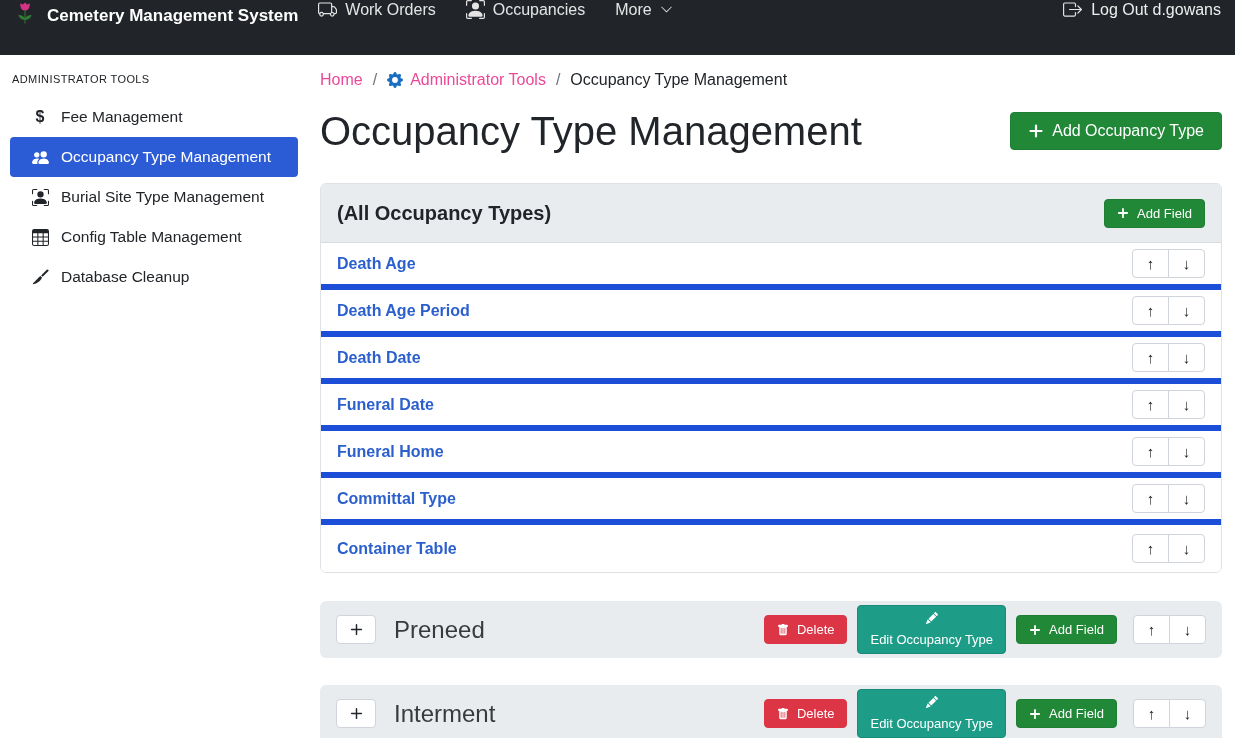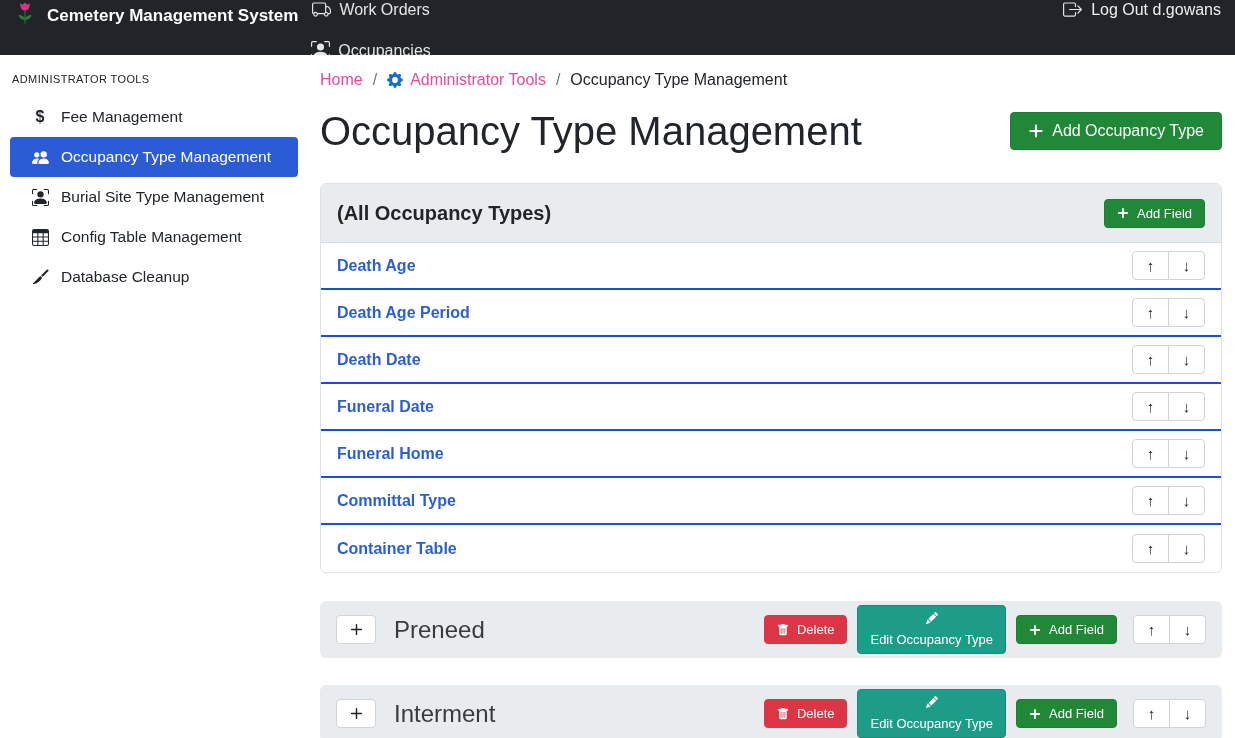--- a/index.html
+++ b/index.html
@@ -10,21 +10,21 @@
   }
   .screen { width:1235px; height:738px; overflow:hidden; background:#fff; position:relative; }
 
   
   .navbar {
     height:55px; background:#212529; display:flex; align-items:flex-start;
     padding:0 14px 0 12px; color:#fff;
   }
   .brand { display:flex; align-items:center; gap:9px; color:#fff; text-decoration:none;
     font-weight:700; font-size:17px; cursor:pointer; white-space:nowrap; }
-  .nav-items { display:flex; align-items:center; gap:22px; margin-left:13px;flex-direction:column; }
+  .nav-items { display:flex; align-items:center; gap:30px; margin-left:20px; }
   .nav-item { display:flex; align-items:center; gap:8px; color:rgba(255,255,255,.88);
     text-decoration:none; font-size:16px; cursor:pointer; white-space:nowrap; }
   .nav-ic { display:inline-flex; color:rgba(255,255,255,.88); }
   .nav-ic svg { width:19px; height:19px; }
   .chev svg { width:13px; height:13px; }
   .logout { margin-left:auto; display:flex; align-items:center; gap:9px;
     color:rgba(255,255,255,.92); text-decoration:none; font-size:16px; cursor:pointer; white-space:nowrap; }
 
   
   .layout { display:flex; height:683px; }
@@ -73,21 +73,21 @@
     font-size:15px; padding:0; cursor:pointer; font-family:inherit; }
   .btn-group .btn-outline:first-child { border-radius:4px 0 0 4px; }
   .btn-group .btn-outline:last-child { border-radius:0 4px 4px 0; margin-left:-1px; }
 
   
   .card { margin-top:28px; border:1px solid #dee2e6; border-radius:6px; overflow:hidden; background:#fff; }
   .card-header { height:59px; background:#e9ecef; border-bottom:1px solid #d8dbdf;
     display:flex; align-items:center; justify-content:space-between; padding:0 16px; }
   .card-title { font-size:20px; font-weight:600; color:#212529; }
   .field-row { height:47px; display:flex; align-items:center; justify-content:space-between;
-    padding:0 16px; border-bottom:2px solid #1d4ed8; background:#fff; }
+    padding:0 16px; border-bottom:6px solid #1d4ed8; background:#fff; }
   .field-row:last-child { border-bottom:none; }
   .field-link { color:#2b5fce; font-weight:700; font-size:16px; text-decoration:none; cursor:pointer; }
 
   
   .section-bar { margin-top:28px; height:57px; background:#e9ecef; border-radius:6px;
     display:flex; align-items:center; padding:0 16px; }
   .section-bar + .section-bar { margin-top:27px; }
   .expand-button { width:40px; height:29px; background:#fff; border:1px solid #ced4da;
     border-radius:4px; color:#212529; display:inline-flex; align-items:center;
     justify-content:center; cursor:pointer; }

